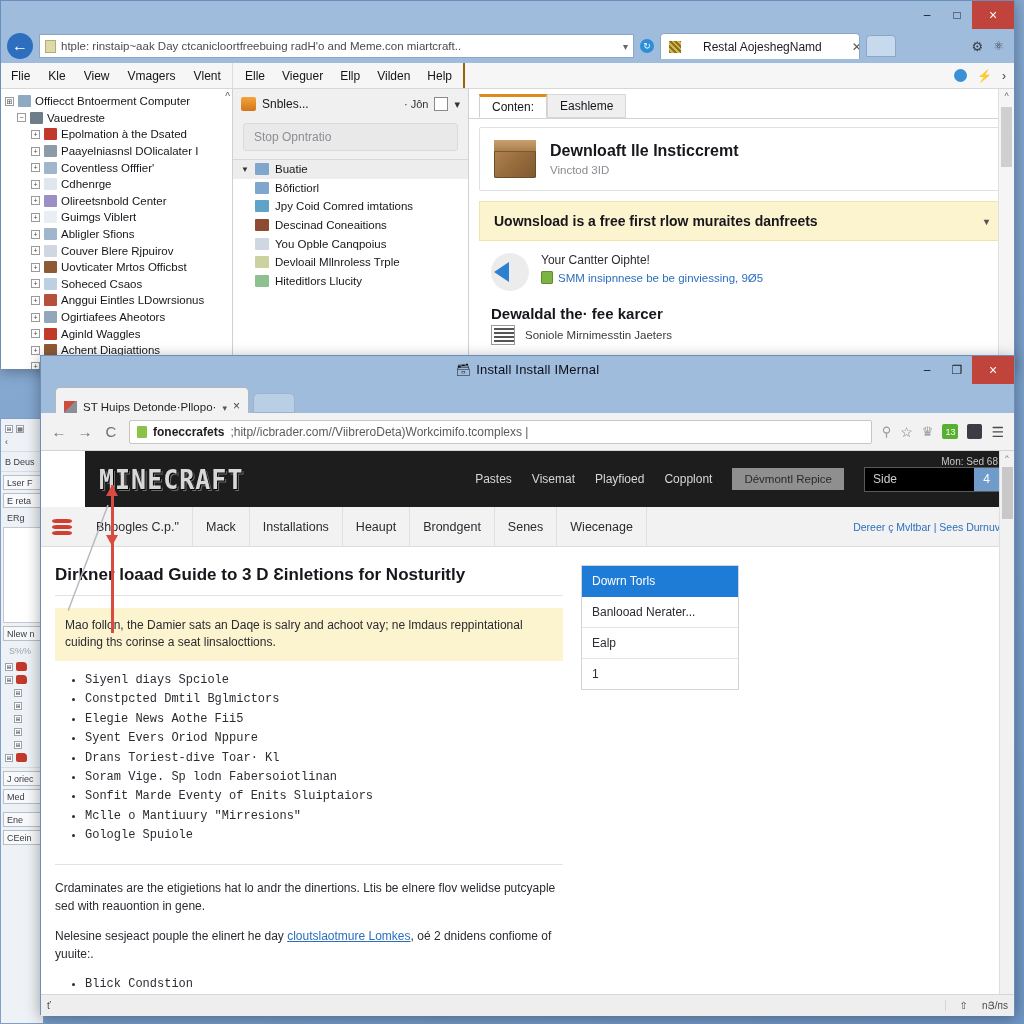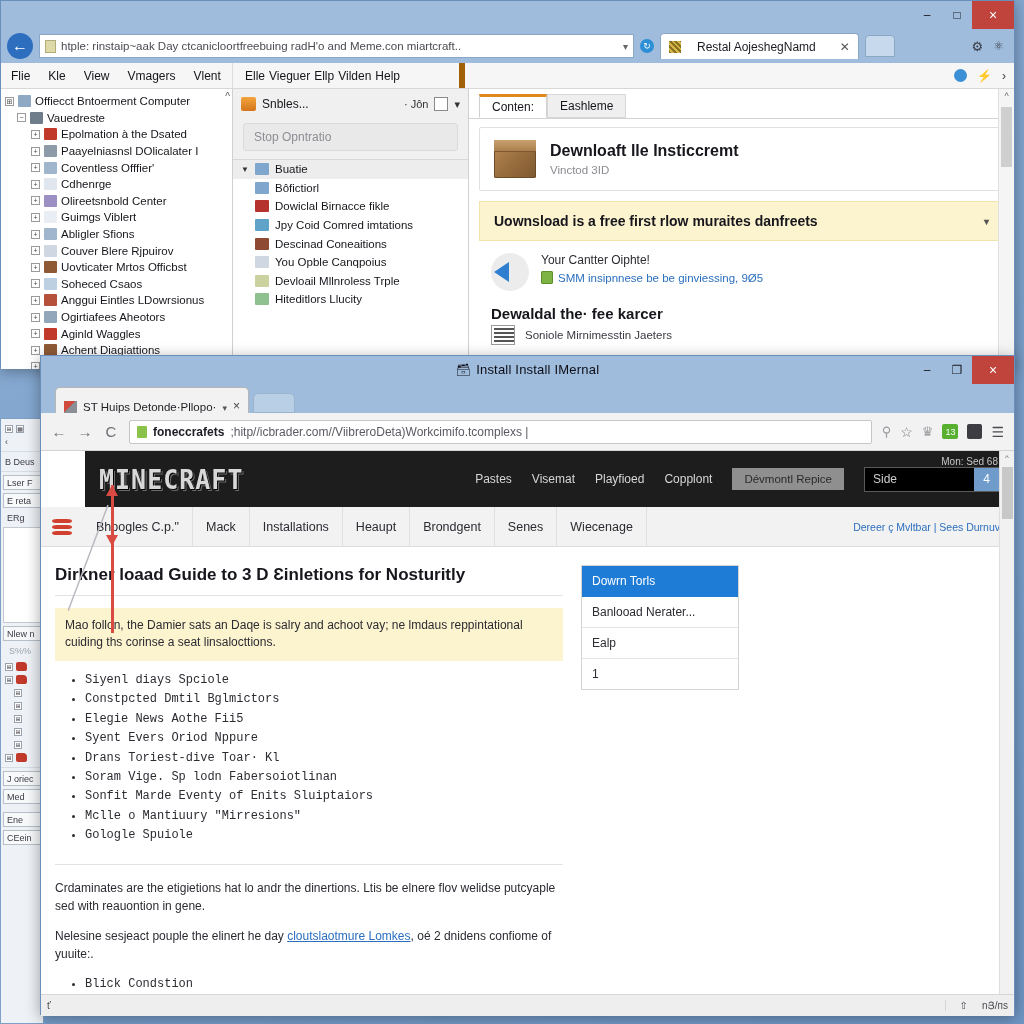--- a/index.html
+++ b/index.html
@@ -70,36 +70,36 @@
     padding: 0 5px; font-size: 11.5px; color: #4a4a52;
     overflow: hidden; white-space: nowrap;
     max-width: 595px;
   }
   .lockbox { width: 11px; height: 13px; background:#ddd9a8; border:1px solid #b3ae78; flex:none;}
   .ie-addr .caret { margin-left:auto; color:#666; font-size:10px;}
   .ie-refresh { width: 14px; height:14px; border-radius:50%; background:#2d8fd6; color:#fff;
     font-size:9px; display:flex;align-items:center;justify-content:center; flex:none;}
   .ie-tab {
     height: 26px; background: #fff; border: 1px solid #8aa7c6; border-bottom: none;
-    display: flex; align-items: center; gap: 16px;
+    display: flex; align-items: center; gap: 22px;
     padding: 0 8px; font-size: 12px; color: #1b1b22;
     border-radius: 4px 4px 0 0; max-width: 200px; white-space: nowrap; overflow: hidden;
   }
   .ie-tab .favico { width: 12px; height: 12px; background: #c9a227; flex:none;
       background-image:repeating-linear-gradient(45deg,#8a7320 0 2px,#d7b64a 2px 4px);}
   .ie-tab .x { margin-left: 8px; color:#555; font-size: 12px;}
   .ie-newtab { width: 30px; height: 22px; background:#c7d9ec; border:1px solid #8aa7c6;
      border-radius:4px 4px 0 0;}
   .ie-icons { margin-left:auto; display:flex; gap:10px; align-items:center; padding-right:4px;}
 
   .menubar-row { height: 26px; background: #f6f6f6; border-bottom: 1px solid #d8d8d8;
     display: flex; align-items: center; font-size: 12px; color: #15151a; }
   .menu-group { display:flex; align-items:center; height:100%; }
   .menu-group.g1 { width: 232px; padding-left: 10px; gap: 18px; border-right: 1px solid #dcdcdc;}
-  .menu-group.g2 { width: 232px; padding-left: 12px; gap: 4px; border-right: 6px solid #a16207;}
+  .menu-group.g2 { width: 232px; padding-left: 12px; gap: 17px; border-right: 2px solid #a16207;}
   .menu-item { cursor: default; }
   .menubar-right { margin-left:auto; display:flex; gap:10px; padding-right:8px; align-items:center;}
   .mb-ico-blue { width:13px;height:13px;border-radius:50%;background:#3b8fd4;}
 
   .back-body { display: flex; height: calc(368px - 28px - 34px - 26px); }
 
   
   .tree-pane {
     width: 232px; background: #fff; border-right: 1px solid #d0d0d0;
     font-size: 11.5px; color: #16161c; padding: 4px 0 0 2px;
@@ -452,25 +452,20 @@
               <span class="mi-ico" style="background: rgb(127, 166, 204);"></span>
               <span>Buatie</span>
             </div>
             <div class="mid-item">
               <span class="mi-caret"></span>
               <span class="mi-ico" style="background: rgb(127, 166, 204);"></span>
               <span>Bôfictiorl</span>
             </div>
             <div class="mid-item">
               <span class="mi-caret"></span>
-              <span class="mi-ico" style="background: rgb(181, 51, 44);"></span>
-              <span>Dowiclal Birnacce fikle</span>
-            </div>
-            <div class="mid-item">
-              <span class="mi-caret"></span>
               <span class="mi-ico" style="background: rgb(95, 163, 201);"></span>
               <span>Jpy Coid Comred imtations</span>
             </div>
             <div class="mid-item">
               <span class="mi-caret"></span>
               <span class="mi-ico" style="background: rgb(142, 74, 51);"></span>
               <span>Descinad Coneaitions</span>
             </div>
             <div class="mid-item">
               <span class="mi-caret"></span>

